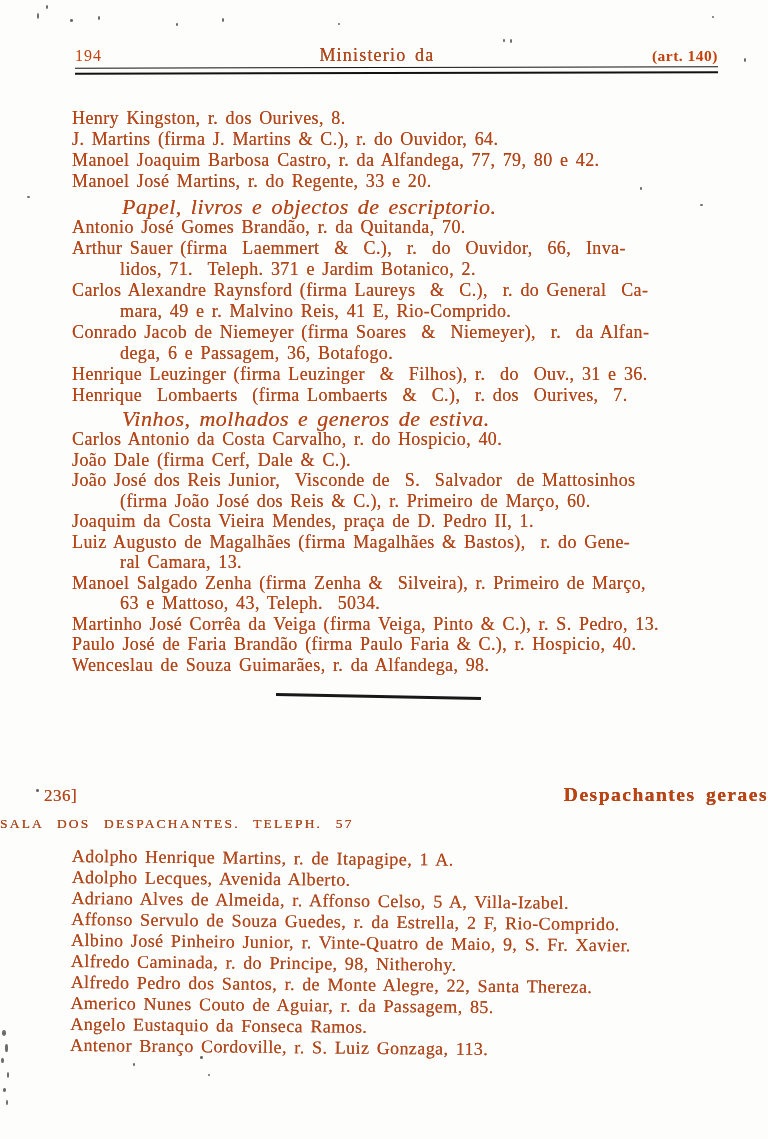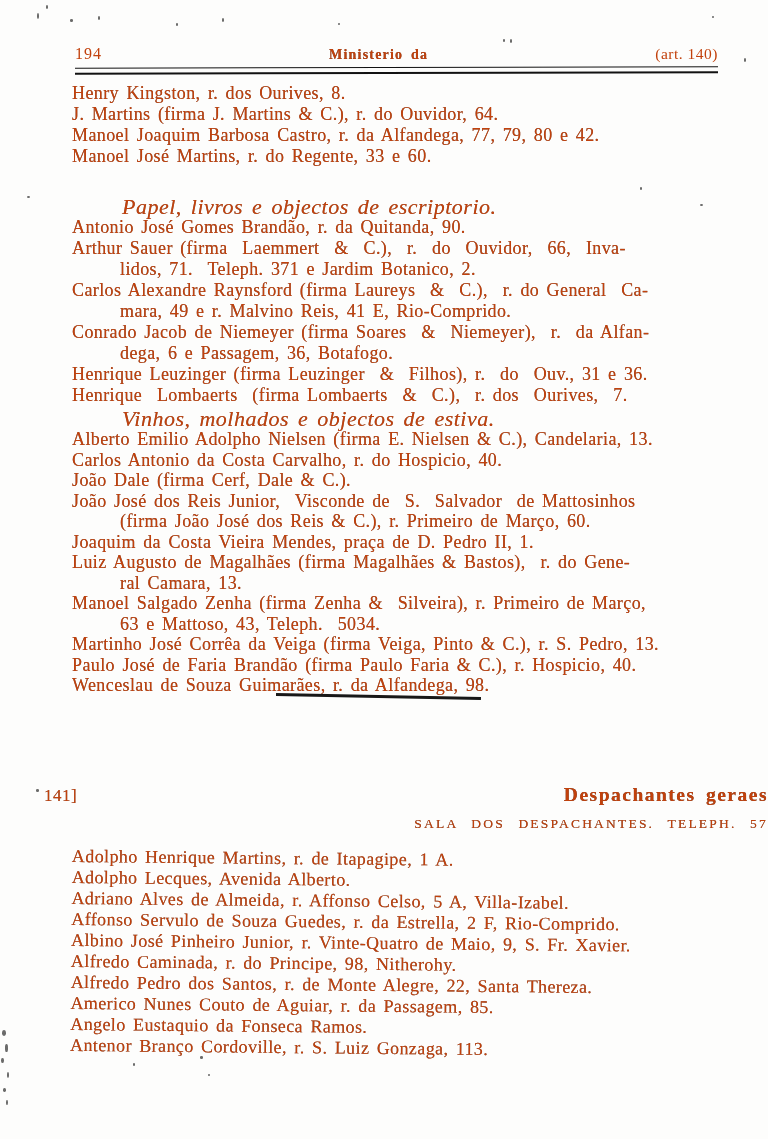--- a/index.html
+++ b/index.html
@@ -11,22 +11,22 @@
     font-family:"Liberation Serif","DejaVu Serif",serif;
     color:#c2410c;
   }
   .page *{box-sizing:border-box;}
   
   .header-row{
     position:absolute;top:45px;left:75px;width:643px;
     display:flex;justify-content:space-between;align-items:baseline;
   }
   .pgnum{font-size:16px;letter-spacing:1px;}
-  .run-title{font-weight:bold;font-size:14px;letter-spacing:1.2px;word-spacing:3px;text-shadow:0 0 .5px rgba(0,0,0,.65);}
-  .art-ref{font-size:15.5px;letter-spacing:.5px;}
+  .run-title{font-weight:normal;font-size:18px;letter-spacing:1.2px;word-spacing:3px;text-shadow:0 0 .5px rgba(0,0,0,.65);}
+  .art-ref{font-size:15.5px;letter-spacing:.5px;font-weight:bold;}
   .rule{
     position:absolute;top:67px;left:75px;width:643px;height:7px;
     border-top:1.5px solid #121212;border-bottom:2.5px solid #121212;
     transform:rotate(-0.12deg);
   }
   
   .block{
     position:absolute;left:72px;width:684px;
     font-size:18px;line-height:21px;
     letter-spacing:.4px;word-spacing:2.5px;
@@ -49,79 +49,78 @@
   .art-num{
     position:absolute;left:44px;top:786px;font-size:17px;letter-spacing:.5px;
     text-shadow:0 0 .4px rgba(0,0,0,.5);
   }
   .art-title{
     position:absolute;top:784px;left:0;width:768px;text-align:right;
     font-weight:bold;font-size:19.5px;letter-spacing:1.5px;word-spacing:4px;
     text-shadow:0 0 .6px rgba(0,0,0,.7);
   }
   .art-sub{
-    position:absolute;top:816px;left:0;width:768px;text-align:right;
+    position:absolute;top:816px;left:0;width:768px;text-align:left;
     font-size:13.5px;letter-spacing:2.2px;word-spacing:8px;
     text-shadow:0 0 .4px rgba(0,0,0,.6);
   }
   .block-d{transform:rotate(0.55deg);transform-origin:0 0;}
   .sp{position:absolute;background:#3a3a3a;opacity:.75;border-radius:45%;}
 </style>
 </head>
 <body>
 
 <div class="page">
 
   <div class="header-row">
     <span class="pgnum">194</span>
     <span class="run-title">Ministerio da</span>
     <span class="art-ref">(art. 140)</span>
   </div>
   <div class="rule"></div>
 
-  <div class="block" style="top:83px">
+  <div class="block" style="top:108px">
       <div class="entry">Henry Kingston, r. dos Ourives, 8.</div>
       <div class="entry">J. Martins (firma J. Martins &amp; C.), r. do Ouvidor, 64.</div>
       <div class="entry">Manoel Joaquim Barbosa Castro, r. da Alfandega, 77, 79, 80 e 42.</div>
-      <div class="entry">Manoel José Martins, r. do Regente, 33 e 60.</div>
+      <div class="entry">Manoel José Martins, r. do Regente, 33 e 20.</div>
     </div>
 
   <div class="sec-title" style="top:196px">Papel, livros e objectos de escriptorio.</div>
   <div class="block" style="top:217px">
-      <div class="entry">Antonio José Gomes Brandão, r. da Quitanda, 90.</div>
+      <div class="entry">Antonio José Gomes Brandão, r. da Quitanda, 70.</div>
       <div class="entry">Arthur Sauer (firma  Laemmert  &amp;  C.),  r.  do  Ouvidor,  66,  Inva-
 lidos, 71.  Teleph. 371 e Jardim Botanico, 2.</div>
       <div class="entry">Carlos Alexandre Raynsford (firma Laureys  &amp;  C.),  r. do General  Ca-
 mara, 49 e r. Malvino Reis, 41 E, Rio-Comprido.</div>
       <div class="entry">Conrado Jacob de Niemeyer (firma Soares  &amp;  Niemeyer),  r.  da Alfan-
 dega, 6 e Passagem, 36, Botafogo.</div>
       <div class="entry">Henrique Leuzinger (firma Leuzinger  &amp;  Filhos), r.  do  Ouv., 31 e 36.</div>
       <div class="entry">Henrique  Lombaerts  (firma Lombaerts  &amp;  C.),  r. dos  Ourives,  7.</div>
     </div>
 
-  <div class="sec-title" style="top:408px">Vinhos, molhados e objectos de estiva.</div>
+  <div class="sec-title" style="top:408px">Vinhos, molhados e generos de estiva.</div>
   <div class="block" style="top:429px;line-height:20.5px">
-      <div class="entry">Alberto Emilio Adolpho Nielsen (firma E. Nielsen &amp; C.), Candelaria, 13.</div>
       <div class="entry">Carlos Antonio da Costa Carvalho, r. do Hospicio, 40.</div>
       <div class="entry">João Dale (firma Cerf, Dale &amp; C.).</div>
       <div class="entry">João José dos Reis Junior,  Visconde de  S.  Salvador  de Mattosinhos
 (firma João José dos Reis &amp; C.), r. Primeiro de Março, 60.</div>
       <div class="entry">Joaquim da Costa Vieira Mendes, praça de D. Pedro II, 1.</div>
       <div class="entry">Luiz Augusto de Magalhães (firma Magalhães &amp; Bastos),  r. do Gene-
 ral Camara, 13.</div>
       <div class="entry">Manoel Salgado Zenha (firma Zenha &amp;  Silveira), r. Primeiro de Março,
 63 e Mattoso, 43, Teleph.  5034.</div>
       <div class="entry">Martinho José Corrêa da Veiga (firma Veiga, Pinto &amp; C.), r. S. Pedro, 13.</div>
       <div class="entry">Paulo José de Faria Brandão (firma Paulo Faria &amp; C.), r. Hospicio, 40.</div>
       <div class="entry">Wenceslau de Souza Guimarães, r. da Alfandega, 98.</div>
     </div>
 
   <div class="divider"></div>
 
-  <div class="art-num">141]</div>
+  <div class="art-num">236]</div>
   <div class="art-title">Despachantes geraes</div>
   <div class="art-sub">SALA DOS DESPACHANTES. TELEPH. 57</div>
   <div class="block block-d" style="top:846px">
       <div class="entry">Adolpho Henrique Martins, r. de Itapagipe, 1 A.</div>
       <div class="entry">Adolpho Lecques, Avenida Alberto.</div>
       <div class="entry">Adriano Alves de Almeida, r. Affonso Celso, 5 A, Villa-Izabel.</div>
       <div class="entry">Affonso Servulo de Souza Guedes, r. da Estrella, 2 F, Rio-Comprido.</div>
       <div class="entry">Albino José Pinheiro Junior, r. Vinte-Quatro de Maio, 9, S. Fr. Xavier.</div>
       <div class="entry">Alfredo Caminada, r. do Principe, 98, Nitherohy.</div>
       <div class="entry">Alfredo Pedro dos Santos, r. de Monte Alegre, 22, Santa Thereza.</div>

